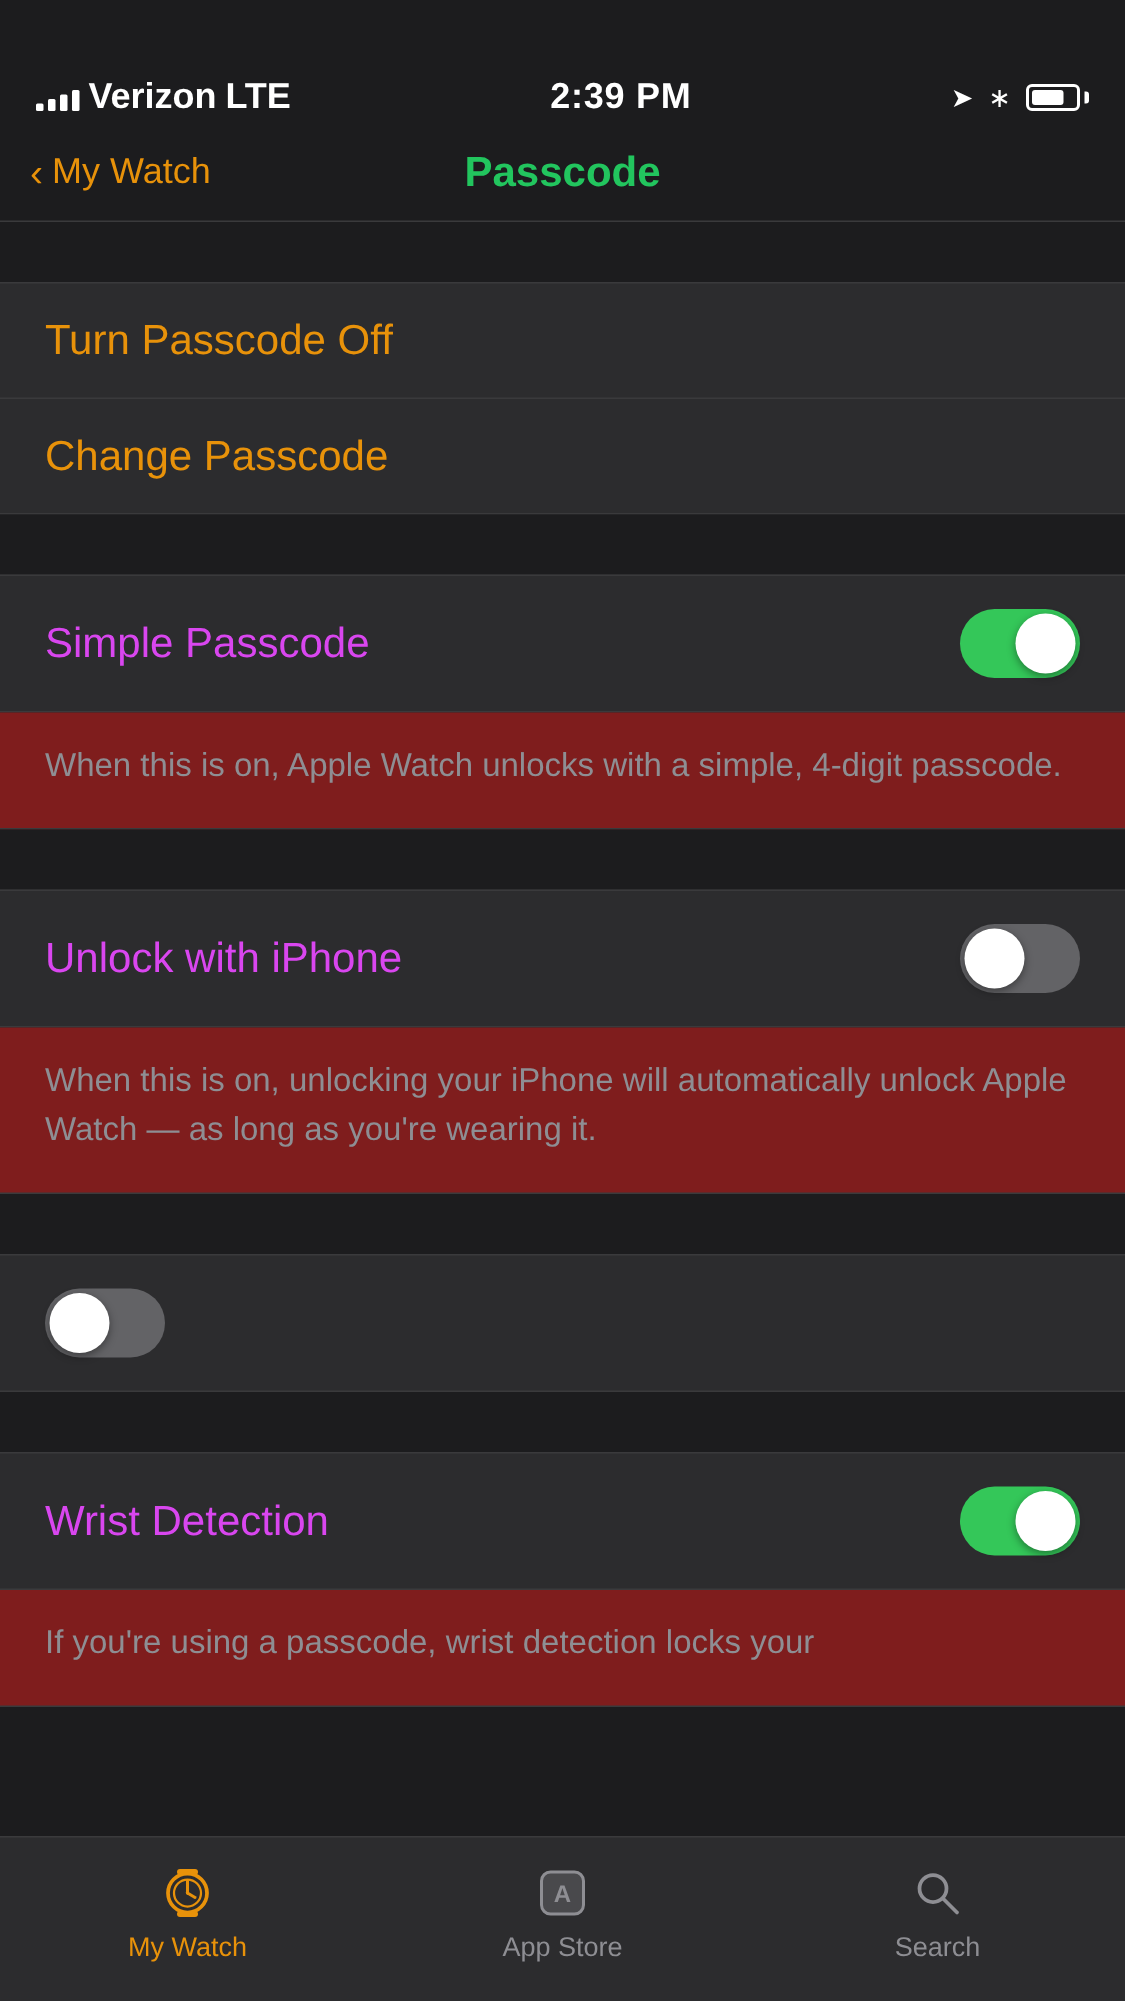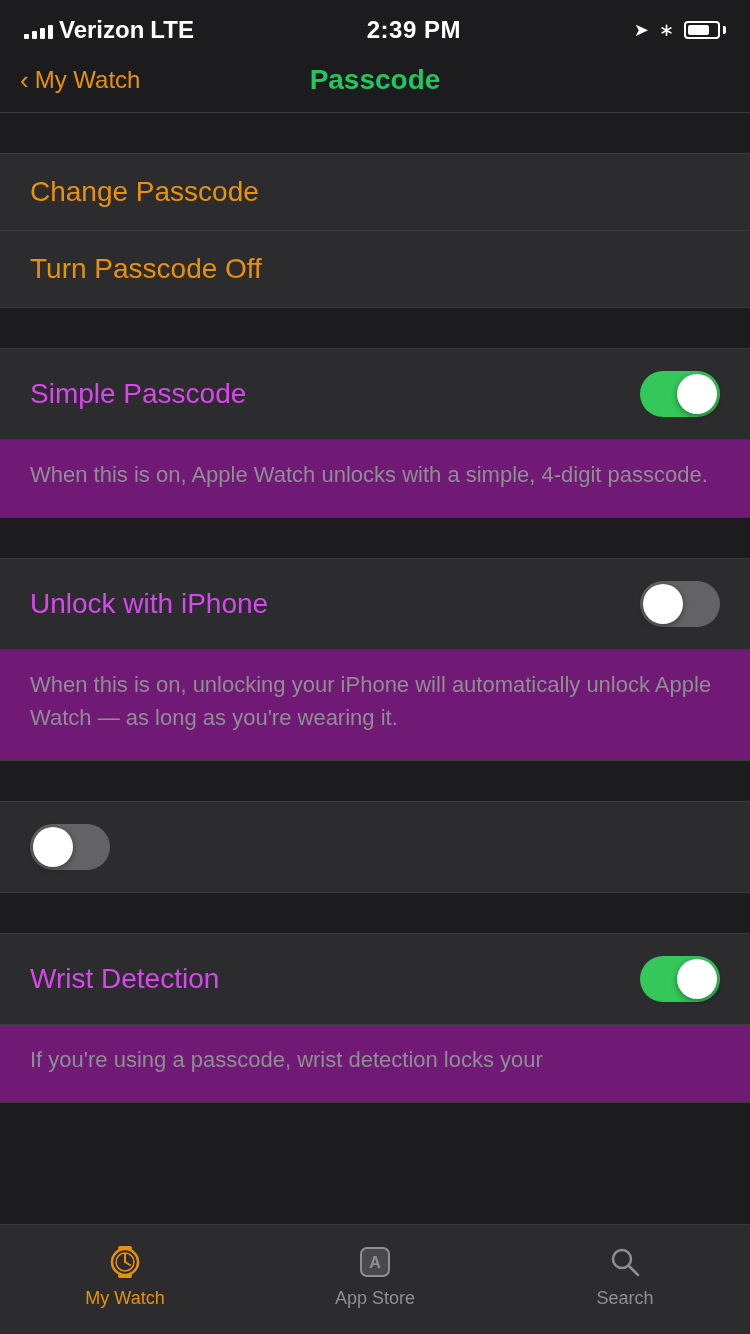--- a/index.html
+++ b/index.html
@@ -14,20 +14,21 @@
     }
 
     
     .status-bar {
       display: flex;
       justify-content: space-between;
       align-items: center;
       padding: 14px 24px 8px;
       background: #1c1c1e;
       height: 54px;
+      margin-top: 35px;
     }
     .status-left {
       display: flex;
       align-items: center;
       gap: 6px;
       font-size: 24px;
       font-weight: 600;
       color: #fff;
     }
     .signal-bars {
@@ -174,21 +175,21 @@
     }
     .toggle.on .toggle-knob {
       left: 37px;
     }
     .toggle.off .toggle-knob {
       left: 3px;
     }
 
     
     .description {
-      background: #701a75;
+      background: #7f1d1d;
       padding: 18px 30px 26px;
       font-size: 22px;
       color: #8e8e93;
       line-height: 1.5;
       border-bottom: 1px solid #3a3a3c;
     }
 
     
     .tab-bar {
       position: fixed;
@@ -273,24 +274,24 @@
   </div>
   <span class="nav-title">Passcode</span>
 </div>
 
 <div class="main-content">
 
   <div class="section-gap"></div>
 
   <div class="section-group">
     <div class="list-item">
+      <span class="list-item-label">Turn Passcode Off</span>
+    </div>
+    <div class="list-item">
       <span class="list-item-label">Change Passcode</span>
-    </div>
-    <div class="list-item">
-      <span class="list-item-label">Turn Passcode Off</span>
     </div>
   </div>
 
   <div class="section-gap"></div>
 
   <div class="section-group">
     <div class="list-item">
       <span class="list-item-label white">Simple Passcode</span>
       <div class="toggle on">
         <div class="toggle-knob"></div>

